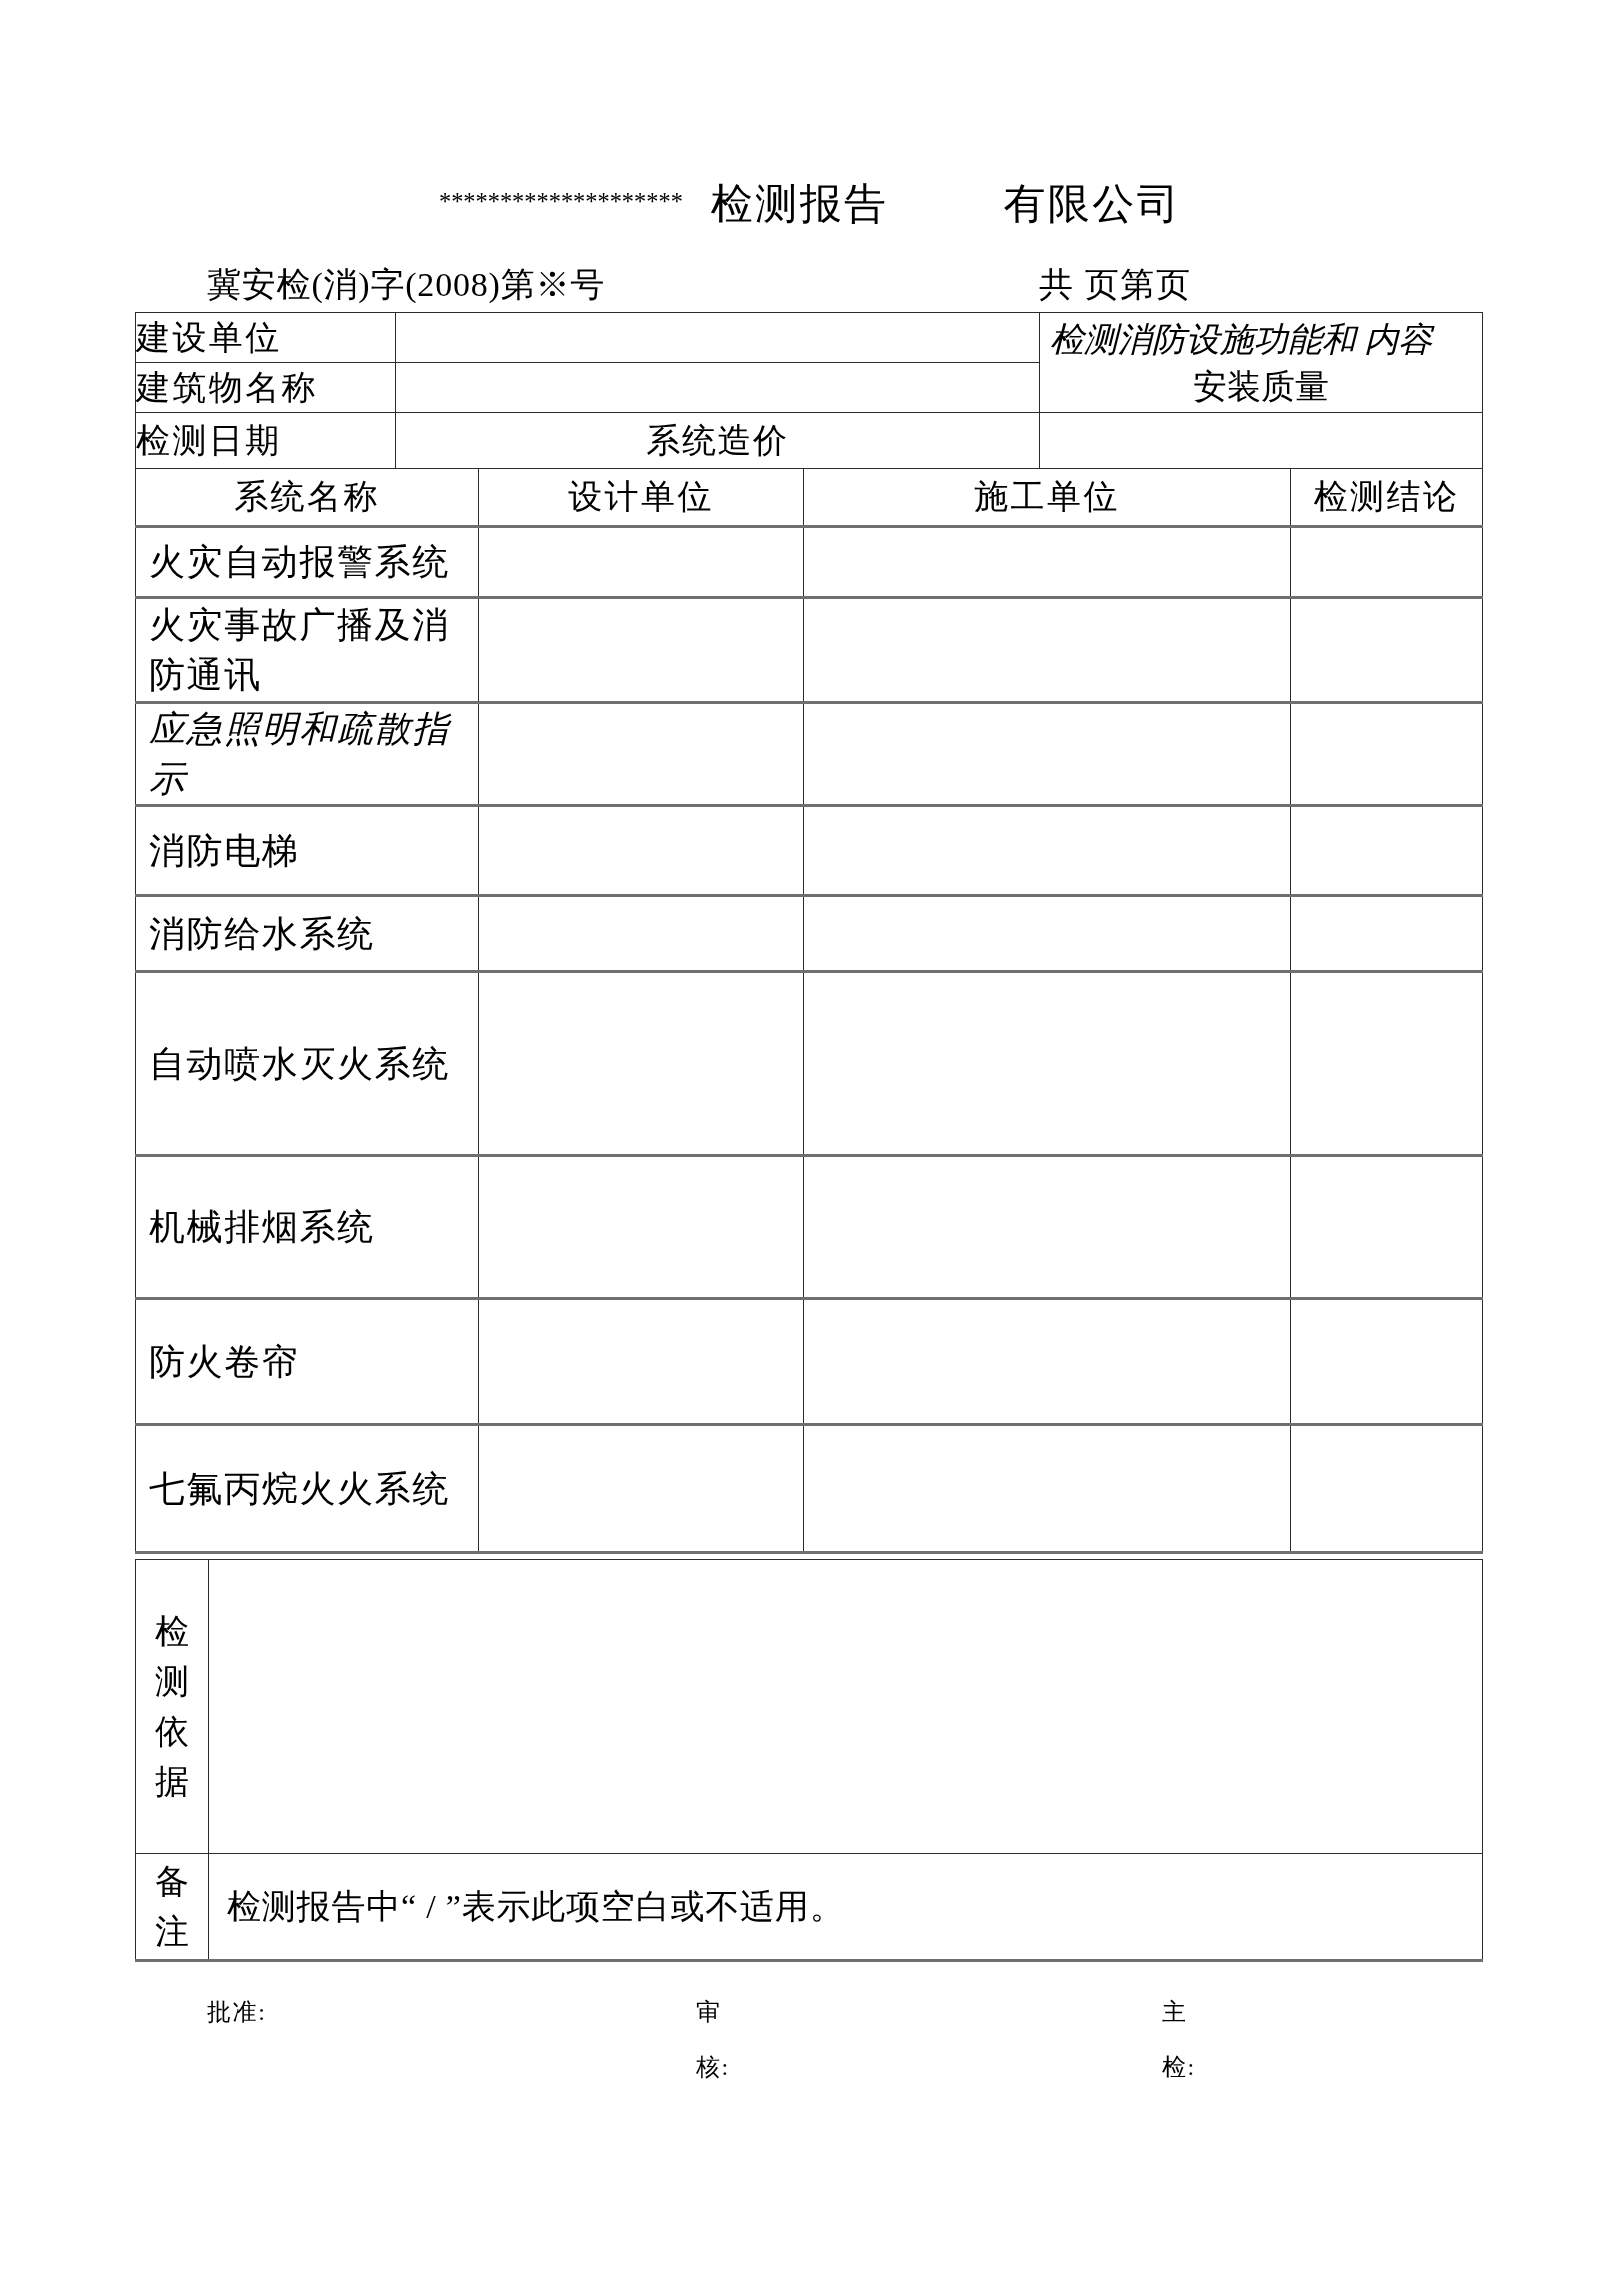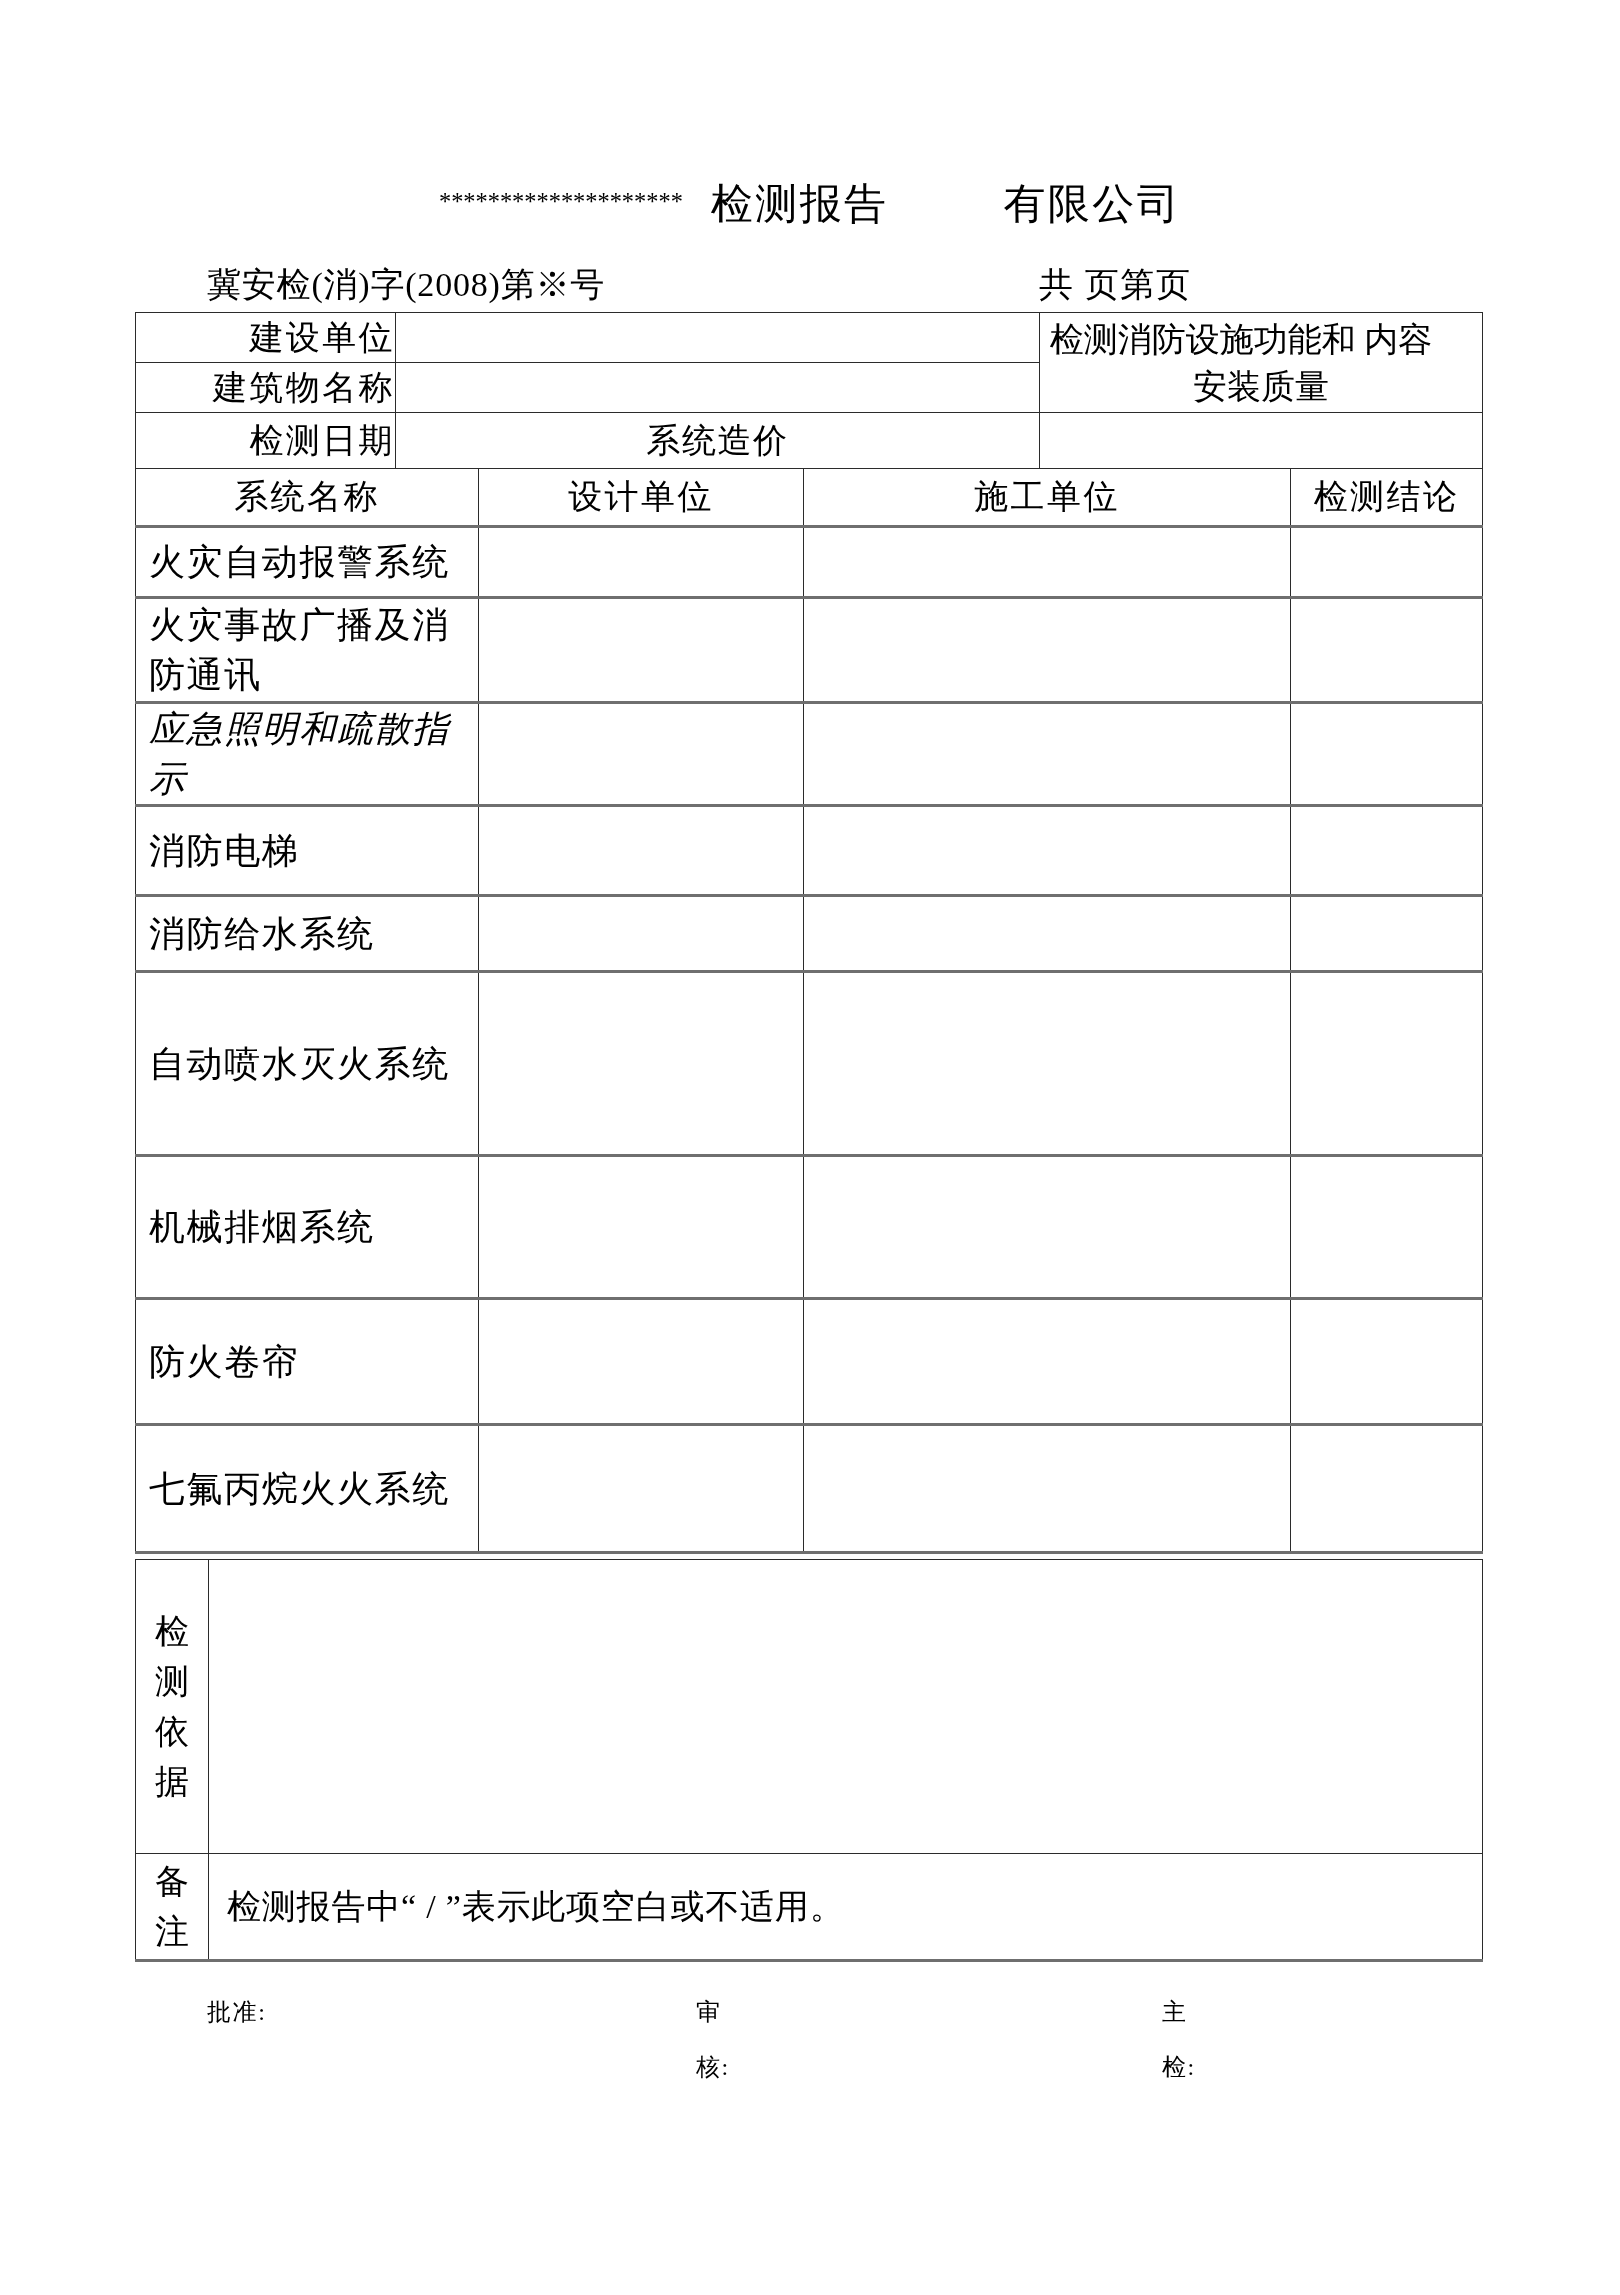--- a/index.html
+++ b/index.html
@@ -22,23 +22,23 @@
   .doc-number{position:absolute;left:207px;top:262px;font-size:34px;letter-spacing:0.8px;}
   .page-info{position:absolute;left:1039px;top:262px;font-size:34px;letter-spacing:1.6px;}
 
   
   table{border-collapse:collapse;table-layout:fixed;position:absolute;left:135px;}
   td{border:1.6px solid #2b2b2b;padding:0;vertical-align:middle;font-size:34px;}
   tr.hb > td{border-bottom:3.3px solid #6f6f6f;}
 
   
   .info-table{top:312px;width:1348px;}
-  .info-table td.label{text-align:right;letter-spacing:2.4px;}
+  .info-table td.label{text-align:left;letter-spacing:2.4px;}
   .content-cell{vertical-align:middle;}
-  .content-cell .l1{padding-left:9.8px;line-height:47px;white-space:nowrap;}
+  .content-cell .l1{padding-left:9.8px;line-height:47px;white-space:nowrap;font-style:italic;}
   .content-cell .l2{text-align:center;line-height:47px;}
   .cost-cell{text-align:center;letter-spacing:1.6px;}
 
   
   .sys-table{top:468px;width:1348px;}
   .sys-table td.head{text-align:center;letter-spacing:2.4px;}
   .sys-table td.sys-name{
     text-align:left;padding-left:13px;padding-right:21px;
     font-size:36px;letter-spacing:1.6px;line-height:50px;
     word-break:break-all;

